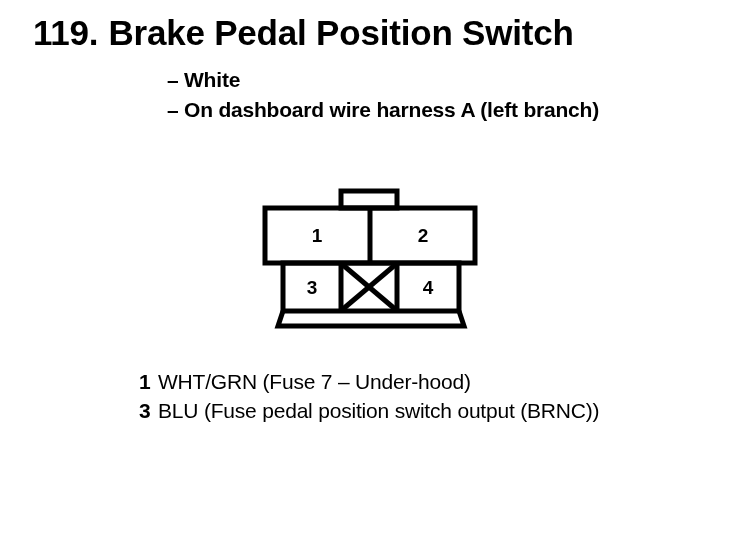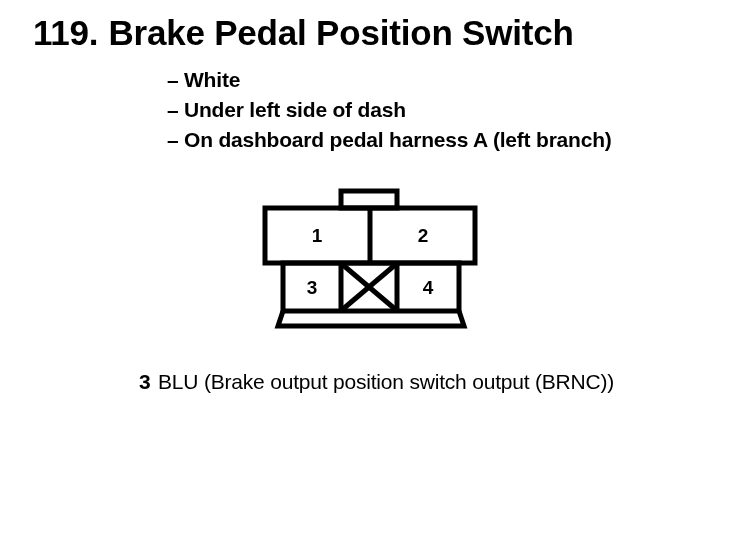--- a/index.html
+++ b/index.html
@@ -102,24 +102,21 @@
 
 <div id="title">
   <span class="num">119.</span><span>Brake Pedal Position Switch</span>
 </div>
 
 <div id="bullets">
   <div class="bullet-row">
     <span class="bullet-dash">–</span><span>White</span>
   </div>
   <div class="bullet-row">
-    <span class="bullet-dash">–</span><span>Under left side of dash</span>
-  </div>
-  <div class="bullet-row">
-    <span class="bullet-dash">–</span><span>On dashboard pedal harness A (left branch)</span>
+    <span class="bullet-dash">–</span><span>On dashboard wire harness A (left branch)</span>
   </div>
 </div>
 
 <div id="connector">
   <svg width="230" height="152" viewBox="0 0 230 152" xmlns="http://www.w3.org/2000/svg">
 
     <path d="M 86 9 L 142 9 L 142 26 L 86 26 Z" fill="none" stroke="#000000" stroke-width="5"></path>
 
     <rect x="10" y="26" width="210" height="55" fill="none" stroke="#000000" stroke-width="5"></rect>
 
@@ -137,15 +134,18 @@
 
     <text class="pin-num" x="62" y="55">1</text>
     <text class="pin-num" x="168" y="55">2</text>
     <text class="pin-num" x="57" y="107">3</text>
     <text class="pin-num" x="173" y="107">4</text>
   </svg>
 </div>
 
 <div id="legend">
   <div class="legend-row">
-    <span class="legend-num">3</span><span class="legend-desc">BLU (Brake output position switch output (BRNC))</span>
+    <span class="legend-num">1</span><span class="legend-desc">WHT/GRN (Fuse 7 – Under-hood)</span>
+  </div>
+  <div class="legend-row">
+    <span class="legend-num">3</span><span class="legend-desc">BLU (Fuse pedal position switch output (BRNC))</span>
   </div>
 </div>
 
 </body></html>

